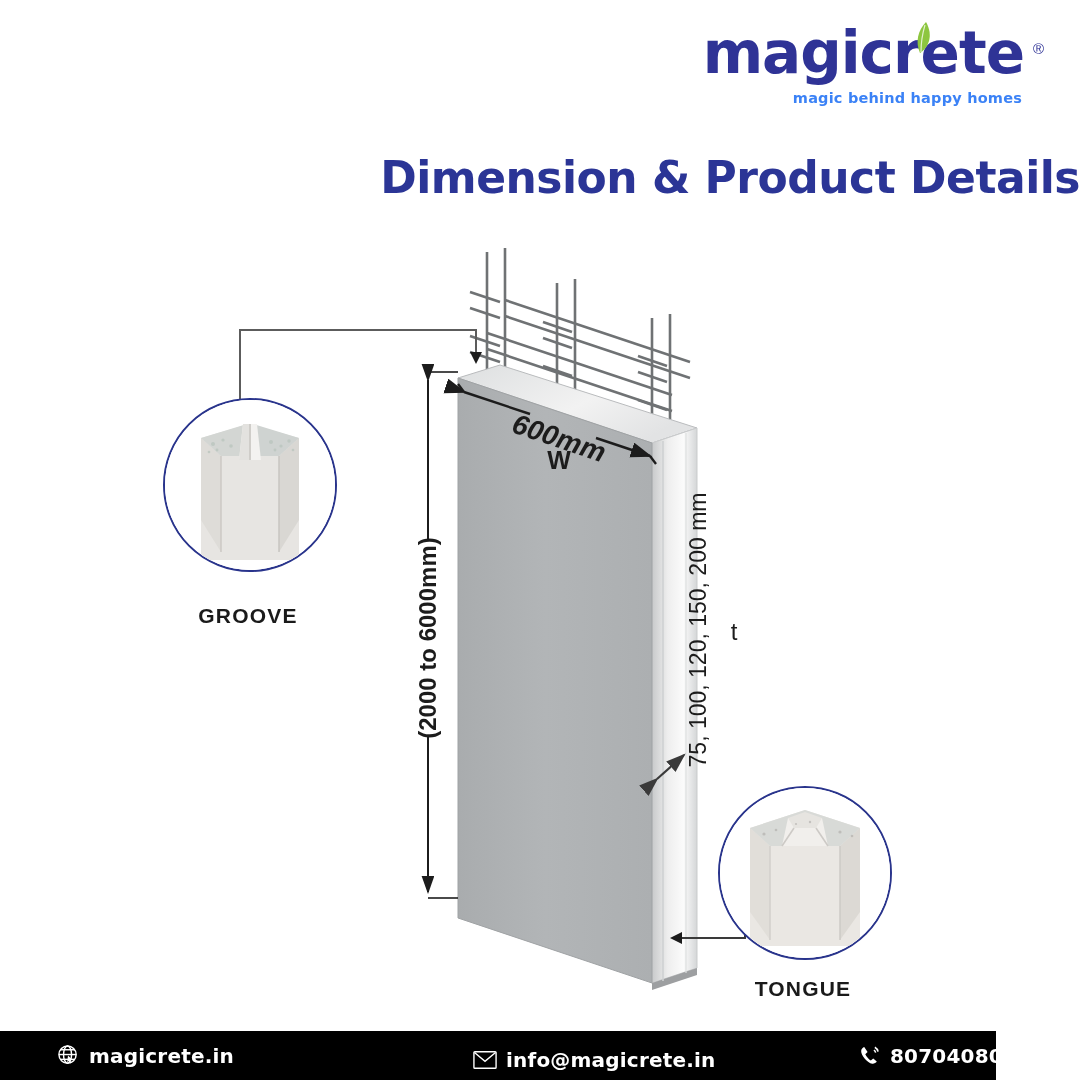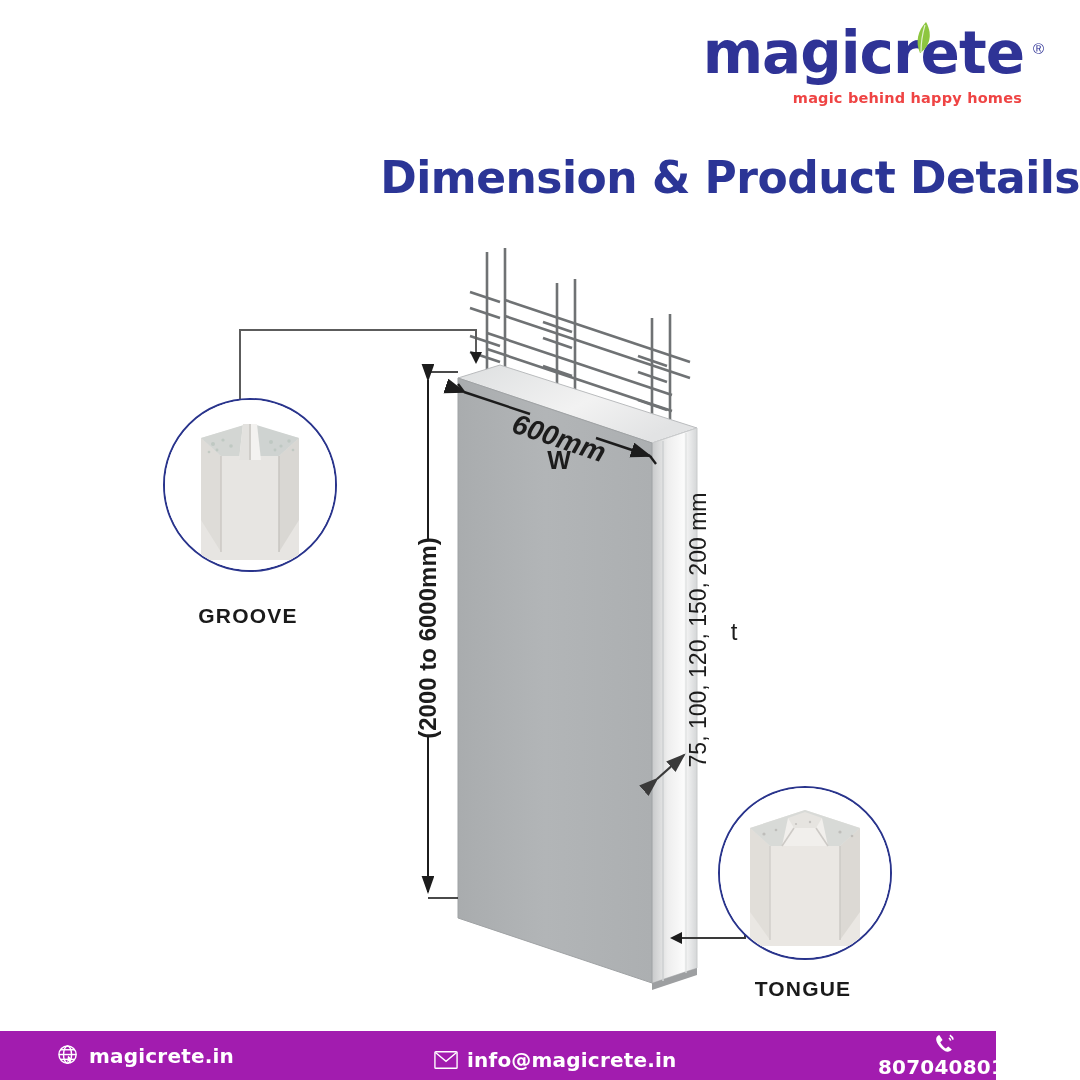--- a/index.html
+++ b/index.html
@@ -25,21 +25,21 @@
   #logo .leaf{
     position:absolute; left:164px; top:4px;
     width:22px; height:34px;
   }
   #logo .reg{
     position:absolute; right:6px; top:22px;
     font-size:15px; color:#2f3396;
   }
   #logo .tagline{
     position:absolute; right:28px; top:72px;
-    font-size:14.5px; font-weight:bold; color:#ef4444;
+    font-size:14.5px; font-weight:bold; color:#3b82f6;
     letter-spacing:.2px;
     font-family:"DejaVu Sans", sans-serif;
   }
   
   #title{
     position:absolute; left:0; top:152px; width:1080px;
     text-align:right;
     font-size:44px; font-weight:bold; color:#2b3596;
     letter-spacing:-.5px;
     font-family:"DejaVu Sans", sans-serif;
@@ -60,29 +60,29 @@
   .calloutlabel{
     position:absolute; text-align:center;
     font-size:21px; font-weight:bold; color:#1a1a1a;
     letter-spacing:1.2px;
     font-family:"Liberation Sans", sans-serif;
     margin-top:24px;
   }
   
   #footer{
     position:absolute;left:0;bottom:0;width:996px;height:49px;
-    background:#a21caf; display:flex; align-items:center;
+    background:#000000; display:flex; align-items:center;
   }
   .fitem{display:flex;align-items:center;color:#fff;}
   .fitem .ftxt{font-size:20px;font-weight:bold;letter-spacing:.2px;
     font-family:"DejaVu Sans", sans-serif;}
   .fitem .ficon{margin-right:9px;display:block;line-height:0;}
   #f1{position:absolute;left:57px;}
-  #f2{position:absolute;left:434px;margin-top:8px;}
-  #f3{position:absolute;left:878px;flex-direction:column;}
+  #f2{position:absolute;left:473px;margin-top:8px;}
+  #f3{position:absolute;left:858px;}
 </style>
 </head>
 <body>
 
 <div id="logo">
   <div class="wordmark">magicrete</div>
   <svg class="leaf" viewBox="0 0 22 34">
     <path d="M12 0 C4 8 1 20 6 31 C14 26 20 14 12 0 Z" fill="#8dc63f"></path>
     <path d="M11 3 C8 13 7 23 7 30" stroke="#ffffff" stroke-width="1.2" fill="none" opacity=".75"></path>
   </svg>

